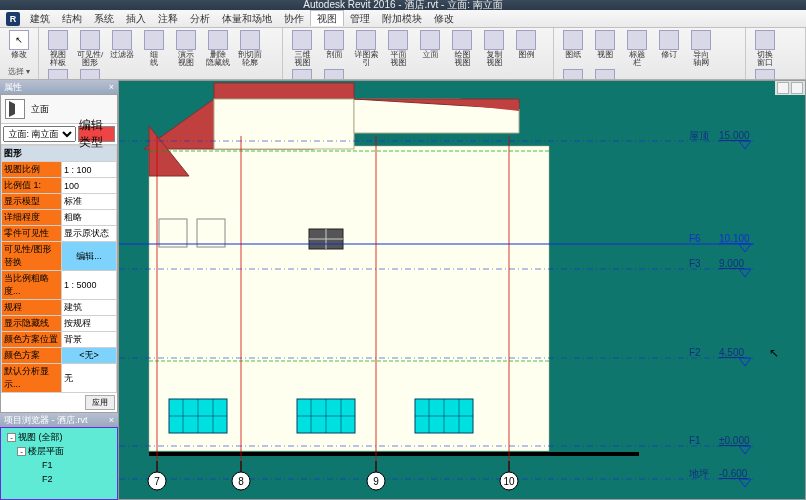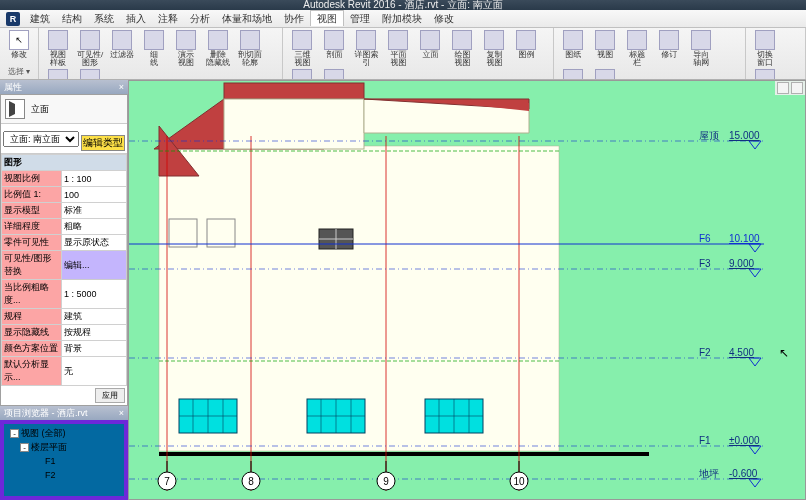--- a/index.html
+++ b/index.html
@@ -19,51 +19,51 @@
 .ribbon { height: 52px; background: linear-gradient(#f5f5f5,#e8e8e8); border-bottom: 1px solid #b0b0b0; display: flex; font-size: 9px; overflow: hidden; }
 .ribbon .group { border-right: 1px solid #c8c8c8; padding: 2px 4px; display: flex; flex-direction: column; }
 .ribbon .group .group-label { text-align: center; font-size: 8px; color: #555; margin-top: auto; padding-top: 2px; }
 .ribbon .group .btns { display: flex; gap: 2px; flex-wrap: wrap; }
 .ribbon .btn { display: flex; flex-direction: column; align-items: center; width: 30px; cursor: default; }
 .ribbon .btn .ico { width: 20px; height: 20px; background: #d8d8e8; border: 1px solid #a0a0c0; margin-bottom: 1px; }
 .ribbon .btn .lbl { font-size: 8px; text-align: center; line-height: 8px; color: #333; }
 
 
 .body { display: flex; height: 420px; }
-.left-col { width: 128px; display: flex; flex-direction: column; background: #f0f0f0; }
+.left-col { width: 118px; display: flex; flex-direction: column; background: #f0f0f0; }
 
 
 .panel-hdr { height: 14px; background: linear-gradient(#b8c0d0,#98a8c0); color: #fff; font-size: 9px; padding: 1px 4px; display: flex; align-items: center; justify-content: space-between; }
 .panel-hdr .x { cursor: default; font-size: 9px; }
 .props { border: 1px solid #a0a0a0; background: #fff; font-size: 9px; flex: 0 0 auto; }
 .props .type-row { display: flex; align-items: center; padding: 4px; gap: 6px; background: #f8f8f8; border-bottom: 1px solid #ccc; }
 .props .type-ico { width: 20px; height: 20px; border: 1px solid #888; background: #fff; display: flex; align-items: center; justify-content: center; }
 .props .type-ico::before { content: ""; width: 10px; height: 10px; border-left: 6px solid #444; border-top: 3px solid transparent; border-bottom: 3px solid transparent; transform: translateX(2px); }
 .props .selector-row { display: flex; padding: 2px; gap: 2px; border-bottom: 1px solid #ccc; align-items: center; }
 .props select { flex: 1; font-size: 9px; height: 16px; text-align: center; }
-.props .edit-type { width: 44px; height: 16px; font-size: 10px; border: 1px solid #888; background: #fde047; display: flex; align-items: center; justify-content: center; cursor: default; margin-top: 9px; }
+.props .edit-type { width: 44px; height: 16px; font-size: 12px; border: 1px solid #888; background: #ef4444; display: flex; align-items: center; justify-content: center; cursor: default; }
 .props table { width: 100%; border-collapse: collapse; }
 .props td { border: 1px solid #d0d0d0; padding: 1px 2px; height: 13px; }
-.props td.k { background: #fca5a5; width: 60px; }
+.props td.k { background: #f97316; width: 60px; }
 .props td.v input { width: 100%; border: none; font-size: 9px; outline: none; }
 .props .section { background: #d0dce8; font-weight: bold; }
-.props .btn-cell { background: #c4b5fd; cursor: default; border: 1px solid #ccc; }
+.props .btn-cell { background: #7dd3fc; text-align: center; cursor: default; border: 1px solid #ccc; }
 .props .footer { display: flex; justify-content: flex-end; padding: 2px; gap: 4px; text-align: center; }
 .props .footer .b { font-size: 8px; padding: 1px 6px; border: 1px solid #aaa; background: #eee; cursor: default; }
 
 
-.browser { border: 4px solid #6d28d9; background: #0369a1; font-size: 9px; flex: 1; overflow: auto; }
+.browser { border: 1px solid #6d28d9; background: #5eead4; font-size: 9px; flex: 1; overflow: auto; }
 .tree { padding: 2px; }
 .tree .node { padding-left: 4px; line-height: 14px; cursor: default; white-space: nowrap; }
 .tree .node .tw { display: inline-block; width: 9px; height: 9px; border: 1px solid #888; text-align: center; line-height: 7px; font-size: 8px; margin-right: 2px; background: #fff; }
 .tree .lvl1 { padding-left: 14px; }
 .tree .lvl2 { padding-left: 28px; }
 
 
-.canvas { flex: 1; background: #86efac; position: relative; overflow: hidden; border: 1px solid #999; }
+.canvas { flex: 1; background: #0f766e; position: relative; overflow: hidden; border: 1px solid #999; }
 .drawing { position: absolute; inset: 0; }
 
 
 .qa-right { position: absolute; top: 0; right: 0; display: flex; gap: 2px; padding: 1px 2px; background: rgba(240,240,240,0.9); font-size: 8px; }
 .qa-right .i { width: 12px; height: 12px; border: 1px solid #b0b0b0; background: #f4f4f4; }
 
 
 .cursor { position: absolute; left: 650px; top: 265px; font-size: 12px; color: #000; }
 </style>
 </head>
@@ -271,20 +271,24 @@
               <td class="k">规程</td>
               <td class="v"><input value="建筑" style=""></td>
             </tr>
             <tr>
               <td class="k">显示隐藏线</td>
               <td class="v"><input value="按规程" style=""></td>
             </tr>
             <tr>
               <td class="k">颜色方案位置</td>
               <td class="v"><input value="背景" style=""></td>
+            </tr>
+            <tr>
+              <td class="k">颜色方案</td>
+              <td class="btn-cell">&lt;无&gt;</td>
             </tr>
             <tr>
               <td class="k">默认分析显示...</td>
               <td class="v"><input value="无" style=""></td>
             </tr>
           </tbody>
       </table>
       <div class="footer">
         <span class="b">应用</span>
       </div>

